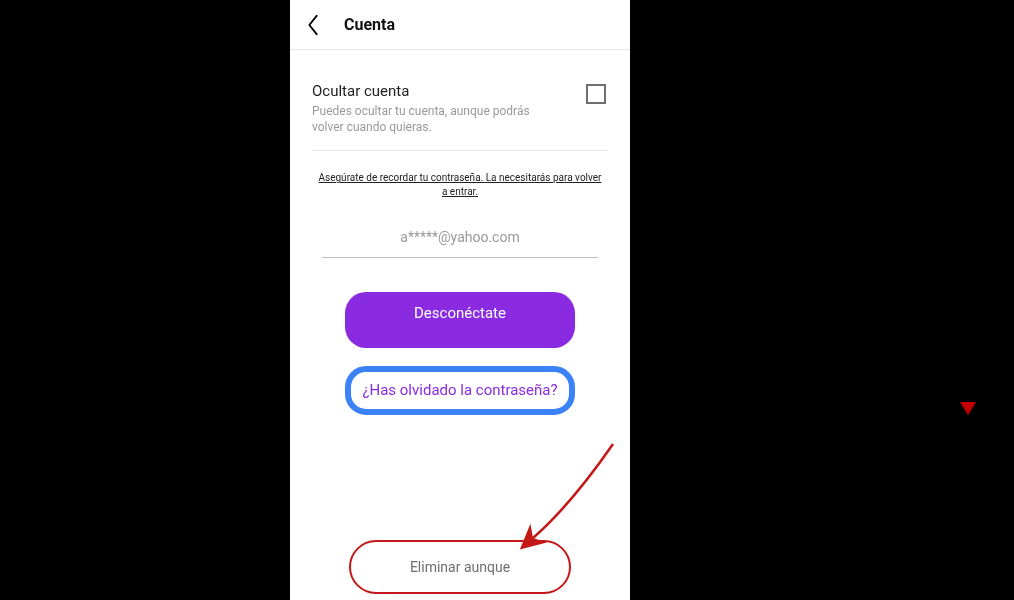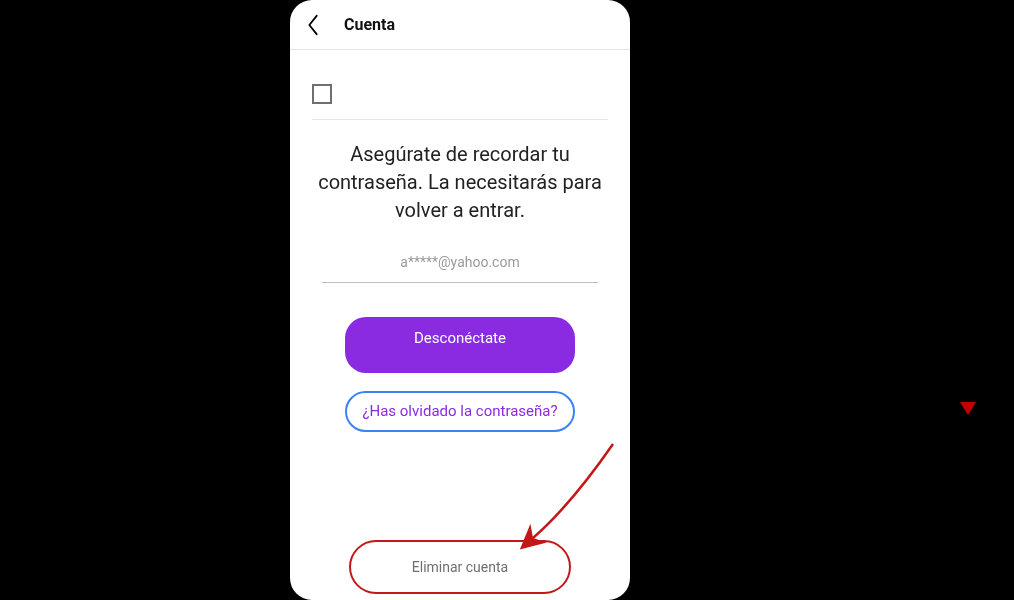--- a/index.html
+++ b/index.html
@@ -1,36 +1,36 @@
 <!DOCTYPE html>
 <html><head>
   <meta charset="utf-8">
   <style>
     * { margin:0; padding:0; box-sizing:border-box; }
     html, body { width:1014px; height:600px; background:#000; font-family:-apple-system, "Segoe UI", Roboto, Arial, sans-serif; overflow:hidden; position:relative; }
     .stage { position:relative; width:1014px; height:600px; }
-    .phone { position:absolute; left:290px; top:0; width:340px; height:600px; background:#fff; overflow:hidden;border-radius:22px; }
+    .phone { position:absolute; left:290px; top:0; width:340px; height:600px; background:#fff; overflow:hidden; }
     .appbar { display:flex; align-items:center; height:50px; padding:0 12px; border-bottom:1px solid #e6e6e6; }
     .back-icon { width:22px; height:22px; display:flex; align-items:center; justify-content:center; }
     .back-icon svg { width:14px; height:22px; }
     .appbar-title { margin-left:20px; font-weight:700; font-size:16px; color:#111; }
 
     .content { padding:22px 22px 0 22px; }
     .row { display:flex; align-items:flex-start; justify-content:space-between; padding:10px 0 15px 0; border-bottom:1px solid #e6e6e6; }
     .row-text { flex:1; padding-right:16px; }
     .row-title { font-size:15px; color:#222; }
     .row-sub { font-size:12px; color:#9a9a9a; line-height:1.35; margin-top:3px; max-width:220px; }
     .chk { width:20px; height:20px; border:2px solid #6f6f6f; background:#fff; margin-top:2px; margin-right:2px; }
 
-    .info { text-align:center; font-size:20px; color:#222; line-height:1.4; padding:20px 6px 10px 6px; }
+    .info { text-align:center; font-size:10px; color:#222; line-height:1.4; padding:20px 6px 10px 6px;text-decoration:underline; }
     .email-field { margin:14px 10px 0 10px; text-align:center; font-size:14px; color:#9a9a9a; border-bottom:1px solid #bfbfbf; padding:6px 0 12px 0; }
 
     .btn { display:block; width:230px; margin:34px auto 0 auto; height:56px; line-height:42px; text-align:center; border-radius:21px; font-size:15px; }
     .btn-primary { background:#8a2be2; color:#fff; }
-    .btn-outline { margin-top:18px; background:#fff; color:#8a2be2; border:2px solid #3b82f6; line-height:1.25; padding:9px 0; height:auto; }
+    .btn-outline { margin-top:18px; background:#fff; color:#8a2be2; border:6px solid #3b82f6; line-height:1.25; padding:9px 0; height:auto; }
 
     .delete-wrap { position:absolute; left:50%; bottom:10px; transform:translateX(-50%); }
     .delete-btn { width:210px; height:46px; line-height:46px; text-align:center; font-size:14px; color:#6f6f6f; background:#fff; }
     .delete-ring { position:absolute; left:50%; bottom:6px; transform:translateX(-50%); width:222px; height:54px; border:2px solid #c21818; border-radius:30px; pointer-events:none; }
 
     .arrow { position:absolute; pointer-events:none; }
     .arrow svg { overflow:visible; }
 
     .tri { position:absolute; left:960px; top:402px; width:0; height:0; border-left:8px solid transparent; border-right:8px solid transparent; border-top:13px solid #c40000; }
   </style>
@@ -45,35 +45,39 @@
         <svg viewBox="0 0 14 24">
             <path d="M11 2 L3 12 L11 22" fill="none" stroke="#000" stroke-width="2" stroke-linecap="round" stroke-linejoin="round"></path>
           </svg>
       </span>
       <span class="appbar-title">Cuenta</span>
     </div>
 
     <div class="content">
 
       <div class="row">
+        <div class="row-text">
+          <div class="row-title">Ocultar cuenta</div>
+          <div class="row-sub">Puedes ocultar tu cuenta, aunque podrás volver cuando quieras.</div>
+        </div>
         <div class="chk"></div>
       </div>
 
       <div class="info">Asegúrate de recordar tu contraseña. La necesitarás para volver a entrar.</div>
 
       <div class="email-field">a*****@yahoo.com</div>
 
       <div class="btn btn-primary">Desconéctate</div>
 
       <div class="btn btn-outline">¿Has olvidado la contraseña?</div>
 
     </div>
 
     <div class="delete-wrap">
-      <div class="delete-btn">Eliminar cuenta</div>
+      <div class="delete-btn">Eliminar aunque</div>
     </div>
     <div class="delete-ring"></div>
 
     <div class="arrow" style="left:195px; top:440px; width:140px; height:120px;">
       <svg width="140" height="120">
         <defs>
           <marker id="ah" markerWidth="12" markerHeight="12" refX="3" refY="5" orient="auto">
             <path d="M0,0 L10,5 L0,10 L3,5 Z" fill="#c21818"></path>
           </marker>
         </defs>

